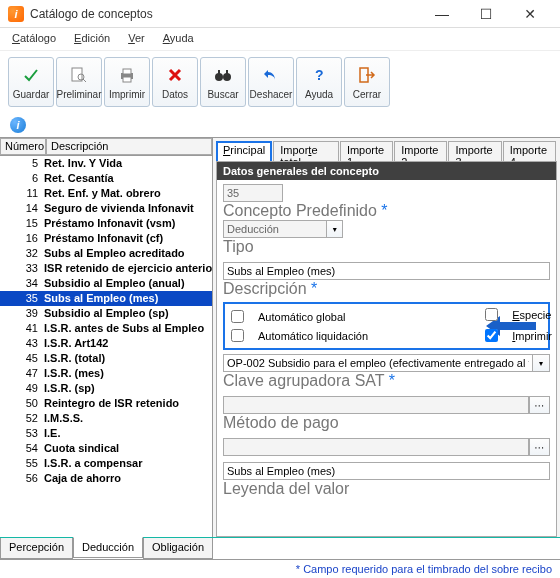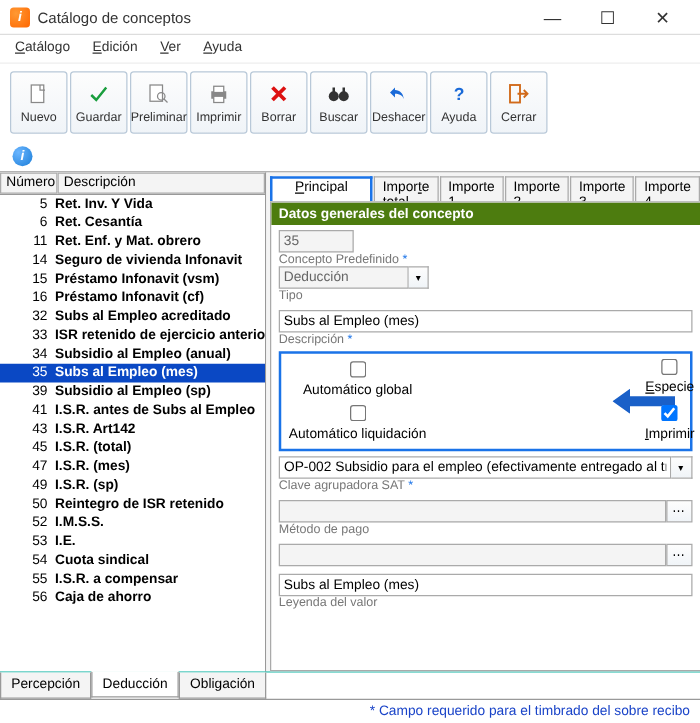--- a/index.html
+++ b/index.html
@@ -27,34 +27,34 @@
 .row .num { width: 42px; text-align: right; padding-right: 4px; }
 .row .desc { flex: 1; padding-left: 2px; overflow: hidden; font-weight: bold; }
 .row.selected { background: #0a48c4; color: #fff; }
 .bottom-tabs { display: flex; height: 22px; border-top: 1px solid #14b8a6; }
 .bottom-tabs div { border: 1px solid #999; border-top: none; padding: 3px 8px; background: #f4f4f4; font-size: 11px; }
 .bottom-tabs div.active { background: #fff; border-top: 1px solid #fff; position: relative; top: -1px; }
 .right-pane { flex: 1; background: #f4f4f4; position: relative; padding: 3px 3px 0; display: flex; flex-direction: column; }
 .tabs { display: flex; height: 20px; font-size: 11px; }
 .tab { padding: 2px 6px; border: 1px solid #aaa; border-bottom: none; background: #f4f4f4; margin-right: 1px; }
 .tab u { text-decoration: underline; }
-.tab.active { background: #fff; border: 2px solid #1a73e8; border-bottom: none; padding: 1px 18px; font-weight: normal; }
+.tab.active { background: #fff; border: 2px solid #1a73e8; border-bottom: none; padding: 1px 5px; font-weight: normal; }
 .panel { background: #fff; border: 1px solid #aaa; flex: 1; overflow-y: auto; overflow-x: hidden; padding: 0 6px 6px; }
-.section-head { background: #4d7c0f; color: #fff; padding: 3px 6px; font-weight: bold; font-size: 11px; margin: 0 -6px 4px; }
-.lbl { font-size: 10px; color: #777; display: block; }
+.section-head { background: #404040; color: #fff; padding: 3px 6px; font-weight: bold; font-size: 11px; margin: 0 -6px 4px; }
+.lbl { font-size: 16px; color: #777; display: block; }
 .req { color: #1a73e8; }
 input.txt, .select, .combo { width: 100%; height: 18px; border: 1px solid #aaa; background: #fff; font-size: 11px; padding: 0 3px; font-family: inherit; }
 .txt.short { width: 60px; }
 .txt.ro { background: #f4f4f4; color: #666; }
 .combo-wrap { position: relative; display: flex; }
 .combo-wrap .dd { width: 18px; height: 18px; border: 1px solid #aaa; border-left: none; background: linear-gradient(#fdfdfd,#f0f4f8); display: flex; align-items: center; justify-content: center; font-size: 8px; }
 .hi-box { border: 2px solid #1a73e8; padding: 6px; margin: 4px 0; position: relative; display: flex; }
 .hi-box .cbs { display: flex; flex-direction: column; gap: 6px; }
 .hi-box .arrow { position: absolute; right: 12px; top: 50%; transform: translateY(-50%); }
-.cb-row { display: flex; align-items: center; gap: 4px; font-size: 11px; flex-direction: column; }
+.cb-row { display: flex; align-items: center; gap: 14px; font-size: 11px; }
 .cb-row input { width: 13px; height: 13px; }
 .footer { padding: 3px 8px; background: #fff; border-top: 1px solid #999; color: #1a44c8; font-size: 11px; text-align: right; }
 .arrow-svg { width: 50px; height: 20px; }
 .ellipsis-btn { width: 22px; height: 18px; border: 1px solid #aaa; background: linear-gradient(#fdfdfd,#f0f4f8); display: flex; align-items: center; justify-content: center; font-size: 10px; letter-spacing: 1px; }
 </style>
 </head>
 <body>
 
 <div class="titlebar">
   <div class="app-icon">i</div>
@@ -68,29 +68,20 @@
     <span><u>C</u>atálogo</span>
     <span><u>E</u>dición</span>
     <span><u>V</u>er</span>
     <span><u>A</u>yuda</span>
   </div>
 
 <div class="toolbar" id="toolbar">
     <div class="tool-btn">
       <div class="ico">
         <svg width="18" height="18" viewBox="0 0 18 18">
-          <rect x="3" y="2" width="10" height="14" fill="#fff" stroke="#888"></rect>
-          <path d="M10 2v4h4" fill="none" stroke="#888"></path>
-        </svg>
-      </div>
-      <span>Nuevo</span>
-    </div>
-    <div class="tool-btn">
-      <div class="ico">
-        <svg width="18" height="18" viewBox="0 0 18 18">
           <path d="M3 10l4 4 8-10" fill="none" stroke="#1a9e3e" stroke-width="2"></path>
         </svg>
       </div>
       <span>Guardar</span>
     </div>
     <div class="tool-btn">
       <div class="ico">
         <svg width="18" height="18" viewBox="0 0 18 18">
           <rect x="2" y="2" width="10" height="13" fill="#fff" stroke="#888"></rect>
           <circle cx="11" cy="11" r="3" fill="none" stroke="#888"></circle>
@@ -108,21 +99,21 @@
         </svg>
       </div>
       <span>Imprimir</span>
     </div>
     <div class="tool-btn">
       <div class="ico">
         <svg width="18" height="18" viewBox="0 0 18 18">
           <path d="M4 4l10 10M14 4l-10 10" stroke="#d11" stroke-width="3"></path>
         </svg>
       </div>
-      <span>Borrar</span>
+      <span>Datos</span>
     </div>
     <div class="tool-btn">
       <div class="ico">
         <svg width="18" height="18" viewBox="0 0 18 18">
           <circle cx="5" cy="11" r="4" fill="#333"></circle>
           <circle cx="13" cy="11" r="4" fill="#333"></circle>
           <rect x="4" y="4" width="2" height="5" fill="#333"></rect>
           <rect x="12" y="4" width="2" height="5" fill="#333"></rect>
         </svg>
       </div>

